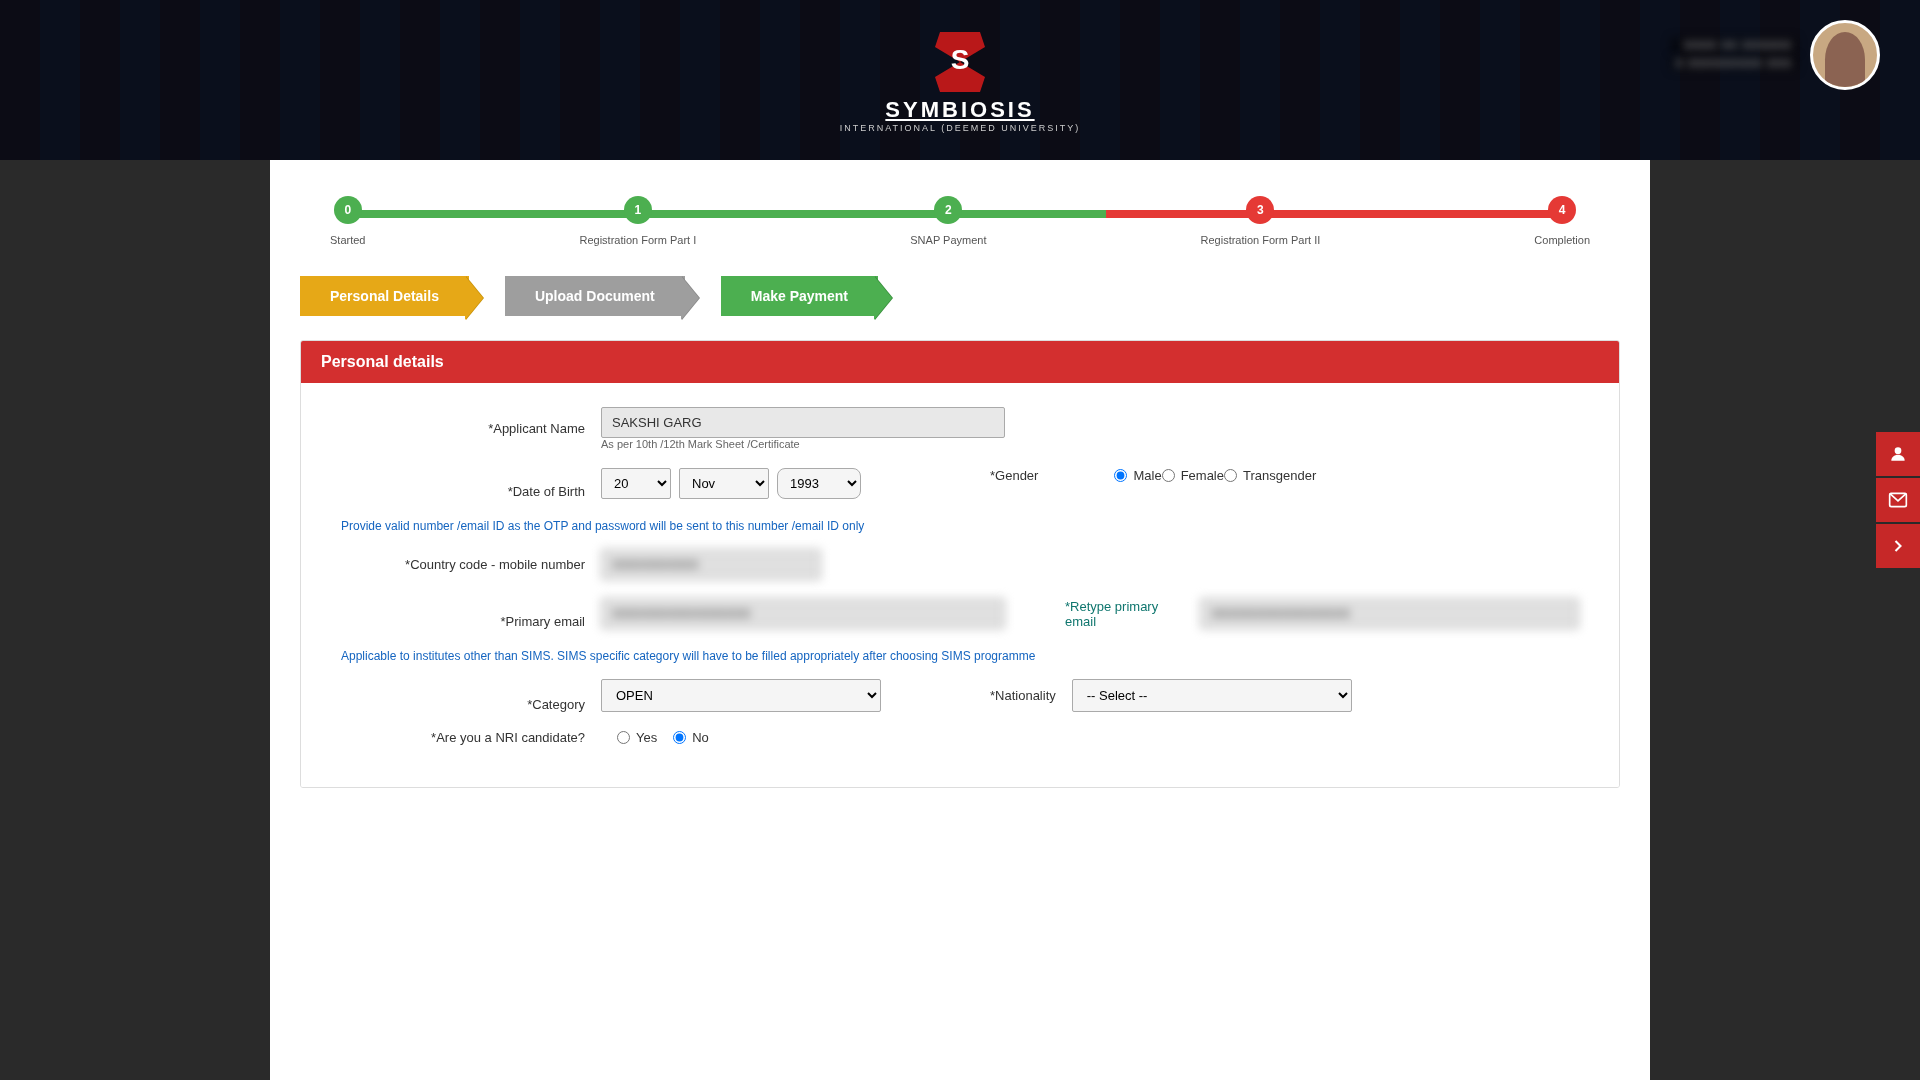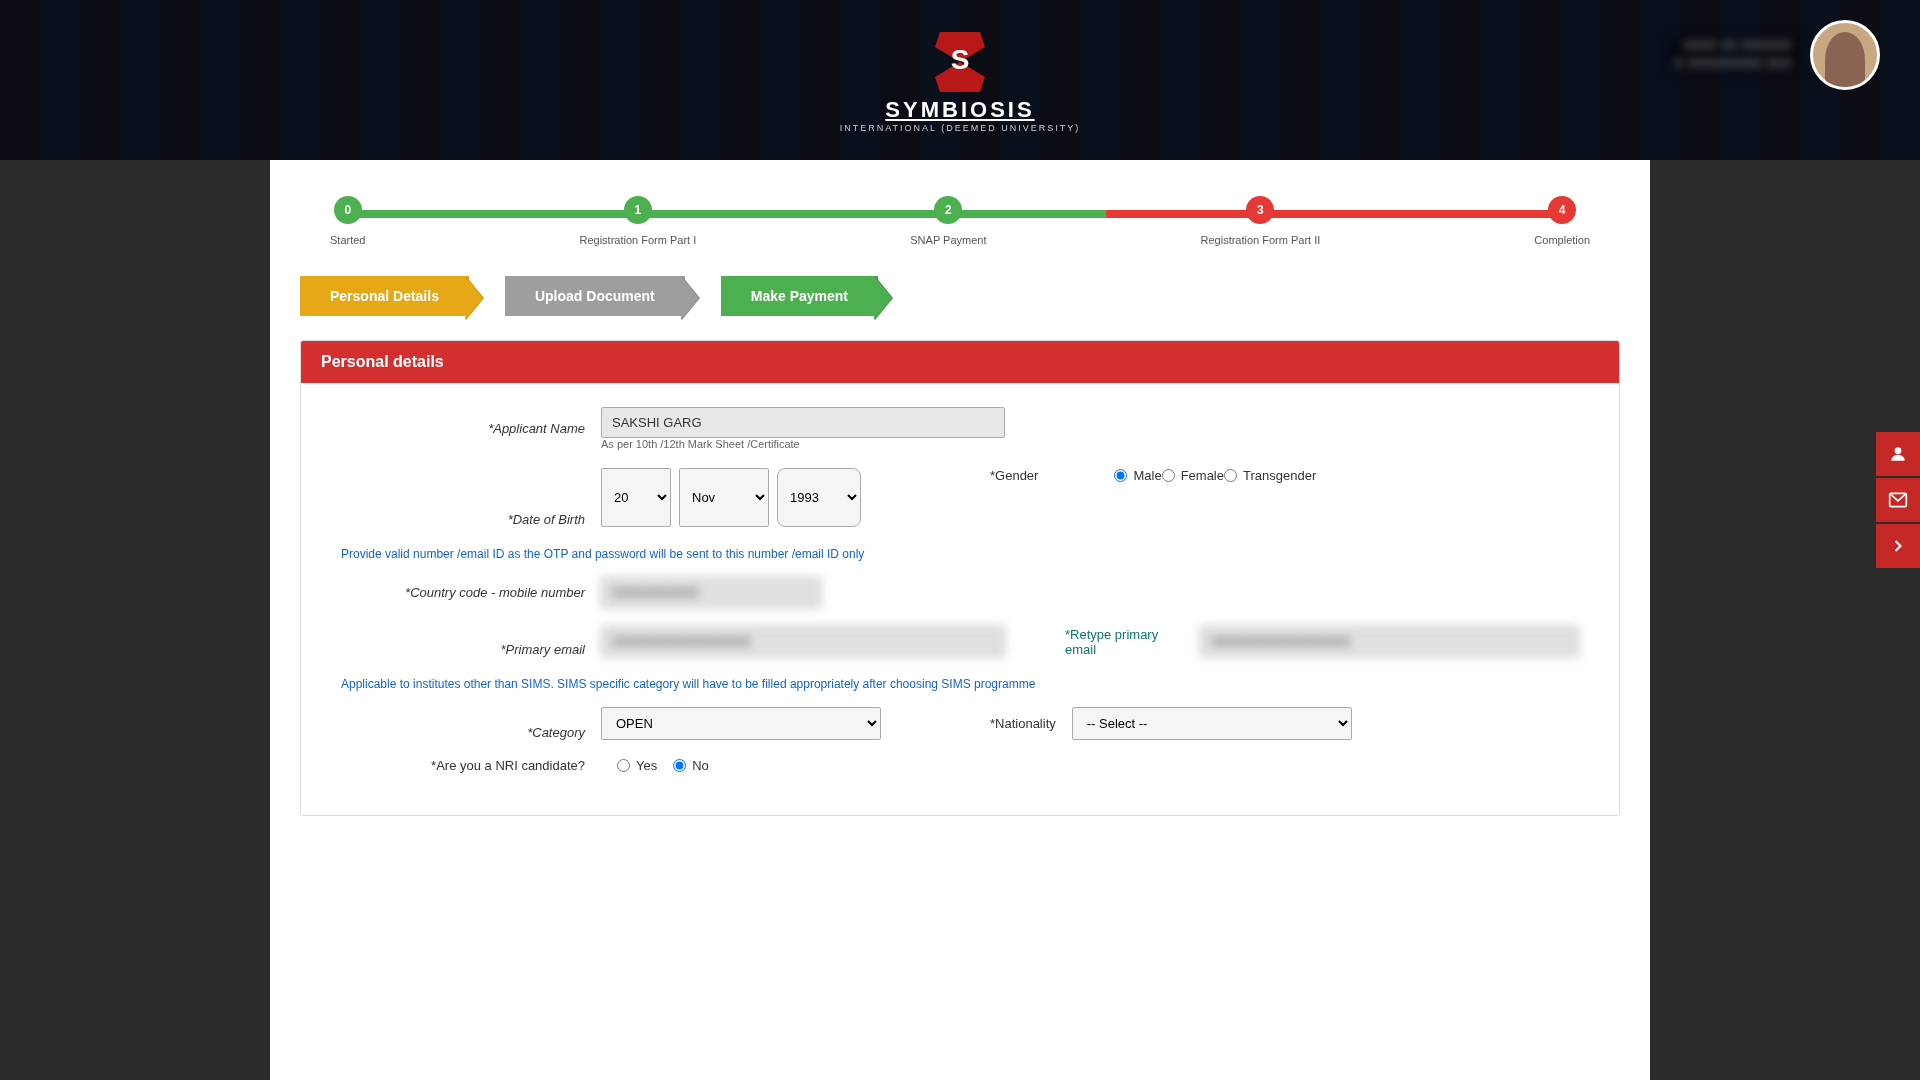--- a/index.html
+++ b/index.html
@@ -250,21 +250,21 @@
       font-size: 11px;
       color: #666;
     }
     .dob-selects {
       display: flex;
       gap: 8px;
       align-items: center;
     }
     .dob-select {
       border: 1px solid #aaa;
-      padding: 20px 8px;
+      padding: 6px 8px;
       font-size: 13px;
       background: #f5f5f5;
       border-radius: 2px;
       cursor: pointer;
     }
     .dob-select.day { width: 70px; }
     .dob-select.month { width: 90px; }
     .dob-select.year { width: 84px; border-radius: 8px; }
 
     .gender-row {
@@ -301,21 +301,20 @@
       margin-bottom: 18px;
       gap: 0;
     }
 
     .label-col {
       width: 260px;
       text-align: right;
       padding-right: 16px;
       font-size: 13px;
       color: #333;
-      font-style: italic;
     }
     .input-col {
       flex: 1;
     }
 
     .category-select {
       border: 1px solid #aaa;
       padding: 7px 10px;
       font-size: 13px;
       background: #f5f5f5;

